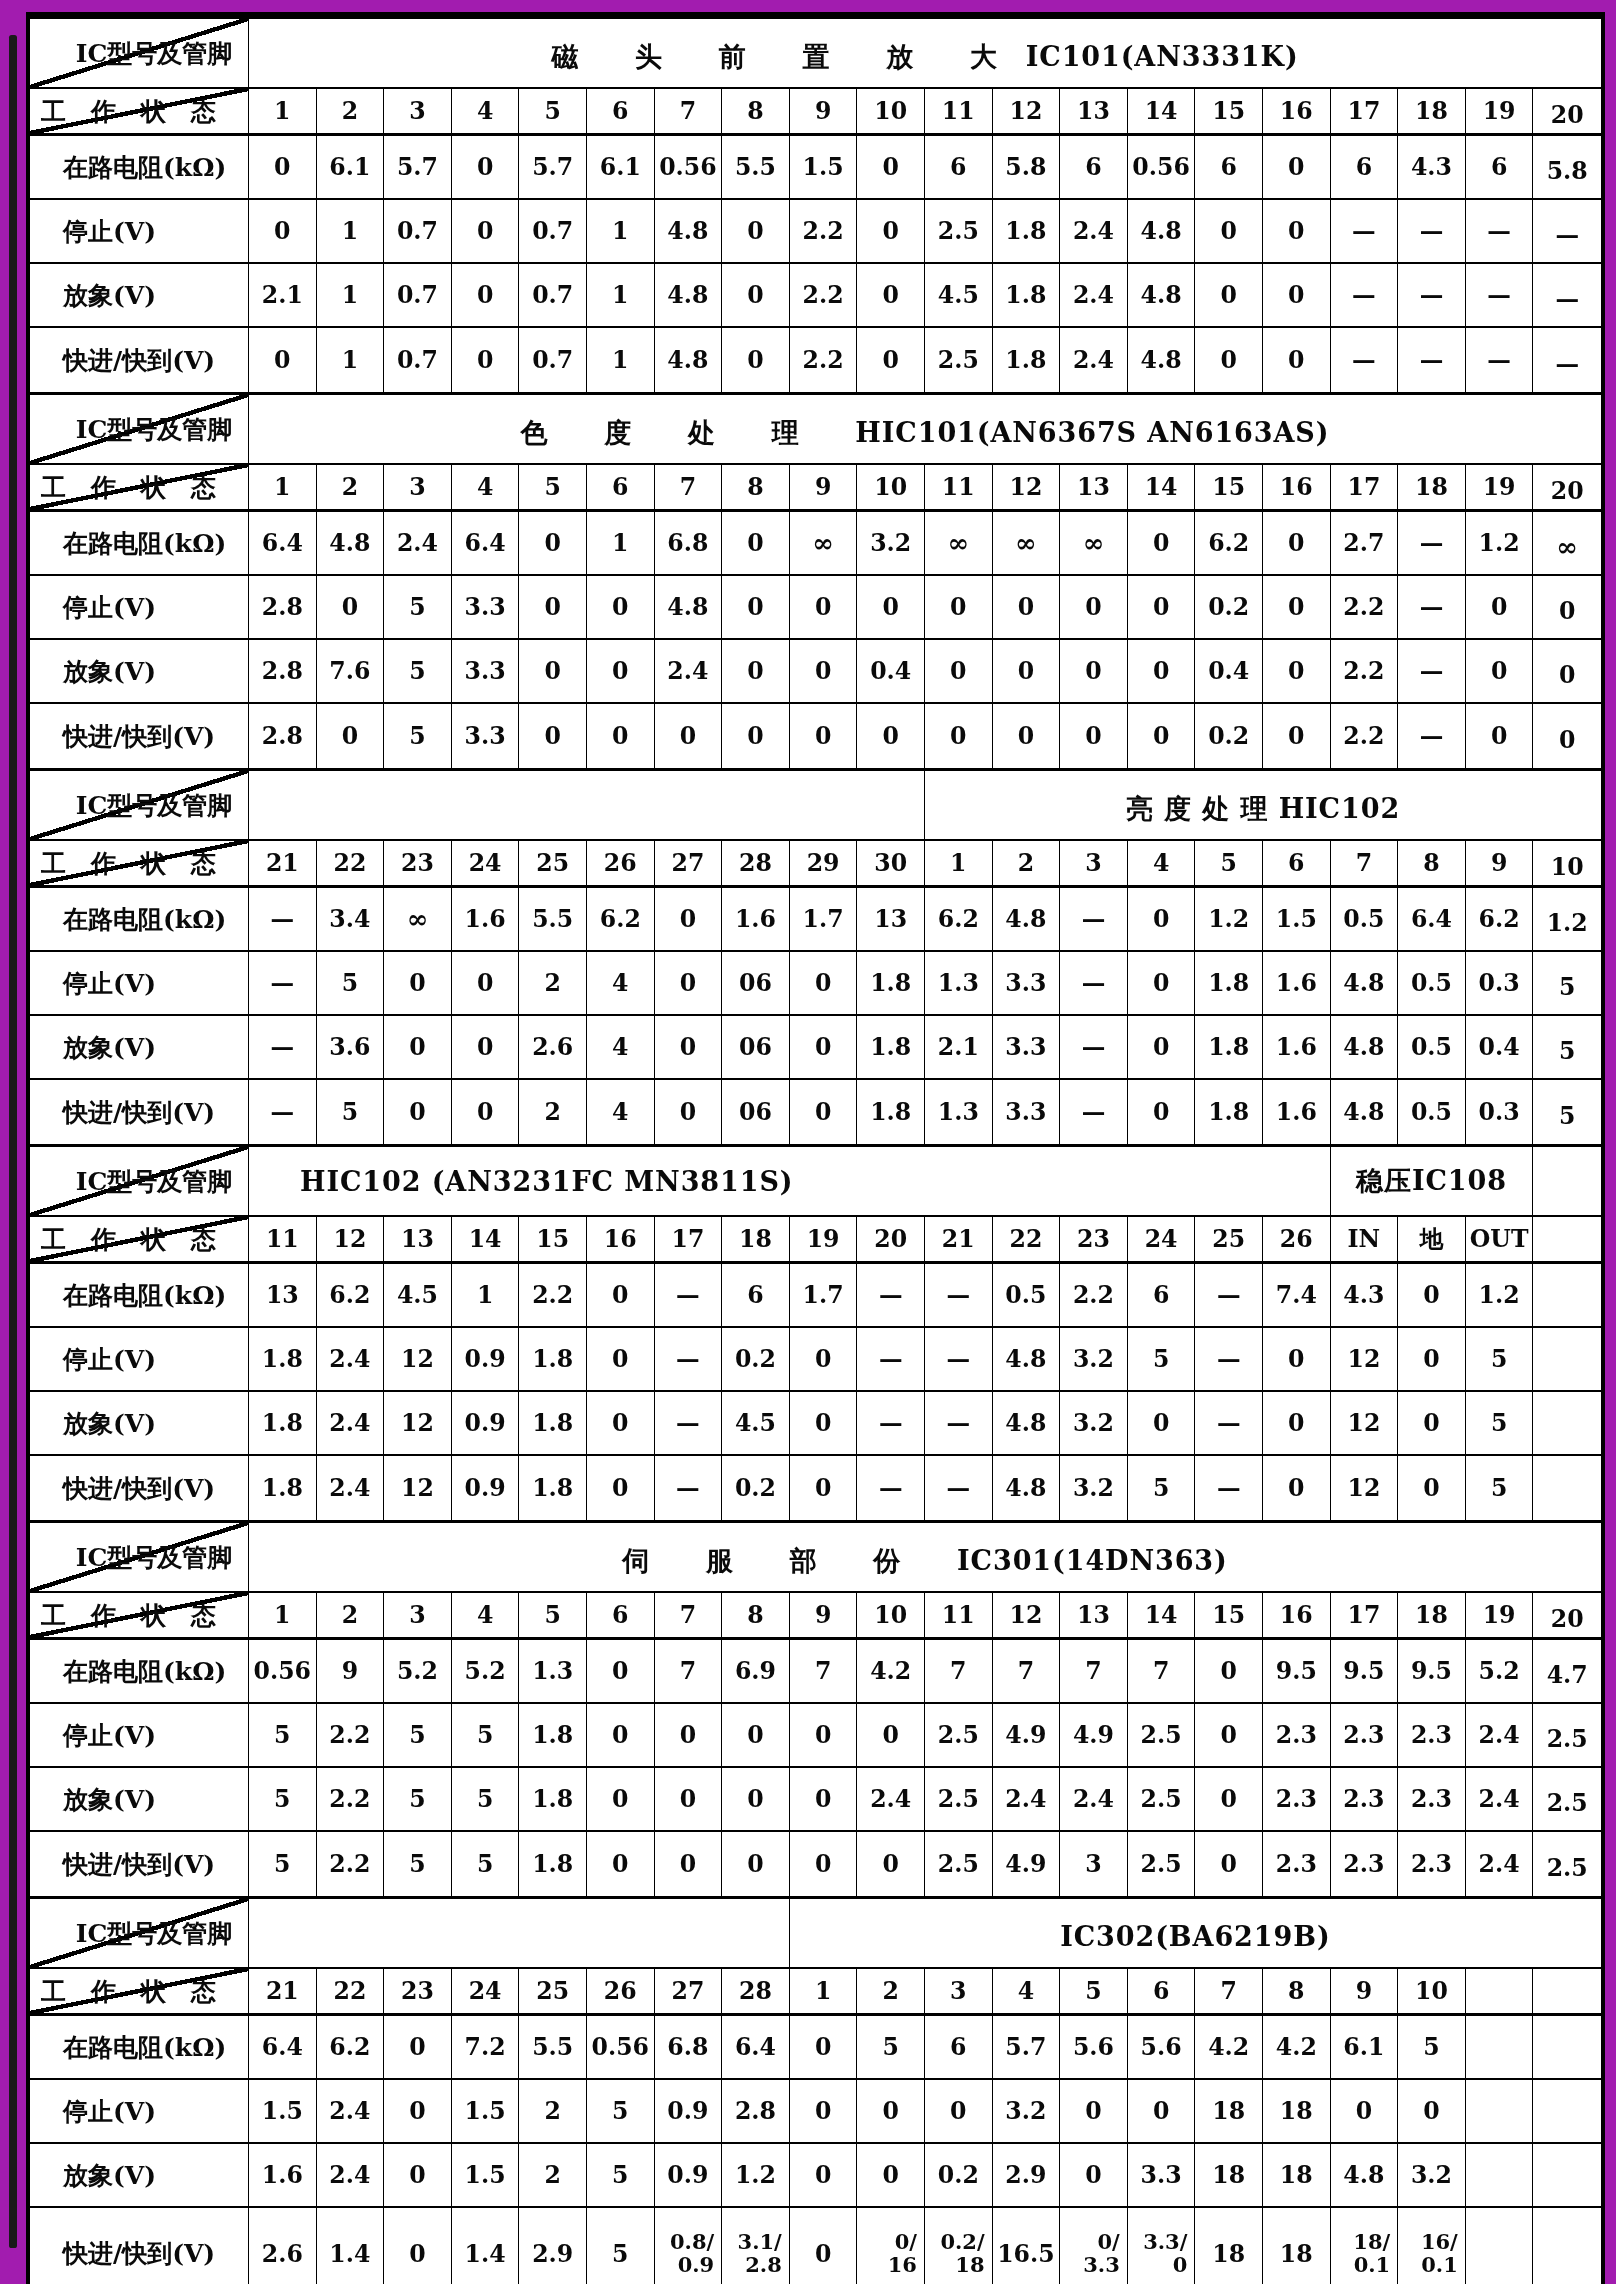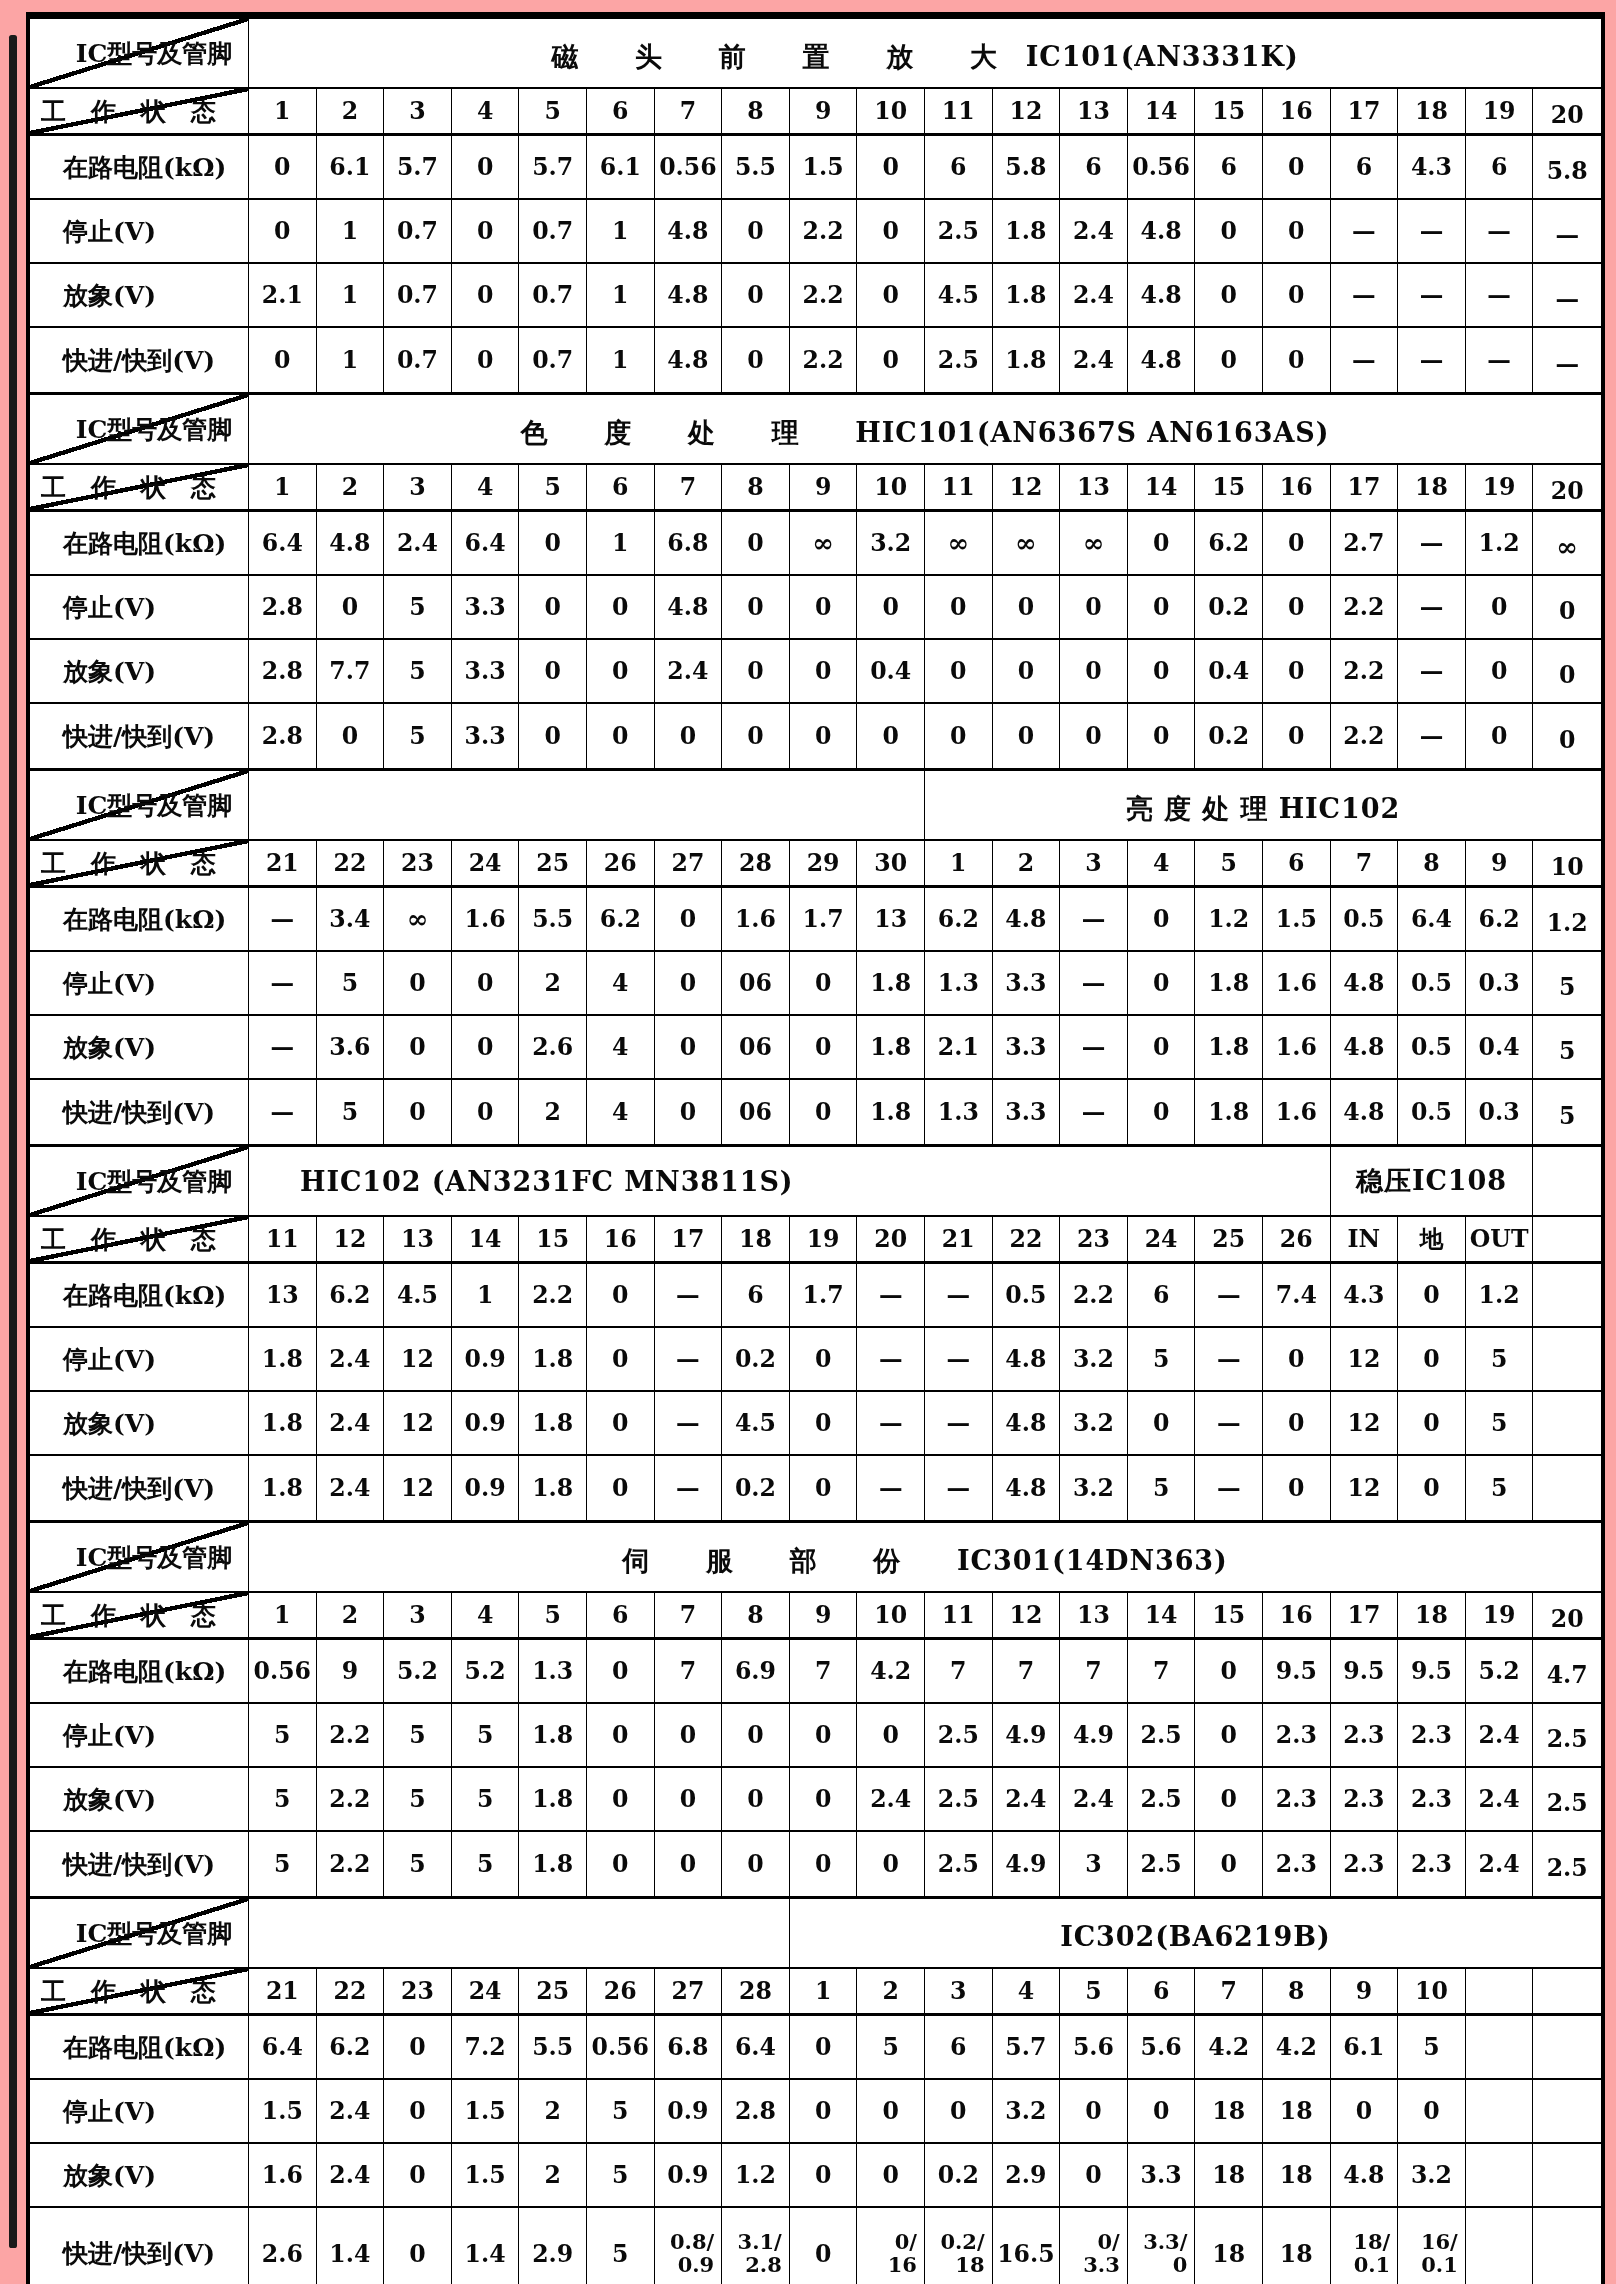--- a/index.html
+++ b/index.html
@@ -1,19 +1,19 @@
 <!DOCTYPE html>
 <html style="font-size:14px"><head>
 <meta charset="utf-8">
 <style>
   html,body { margin:0; padding:0; background:#e8e8e4; }
   .sheet {
     position:relative;
     width:1617px; height:2284px;
-    background:#fca5a5;
+    background:#a21caf;
     font-family:"DejaVu Serif","Liberation Serif",serif;
     color:#0a0a0a;
     overflow:hidden;
   }
   .scan-edge {
     position:absolute; left:8.7px; top:35px; width:7.9px; height:2213px;
     background:#1a1a1a; border-radius:2.6px;
   }
   .tables {
     position:absolute; left:26px; top:12.2px; width:1571px;
@@ -230,21 +230,21 @@
         <div class="c val">0</div>
         <div class="c val">0</div>
         <div class="c val">0.2</div>
         <div class="c val">0</div>
         <div class="c val">2.2</div>
         <div class="c val">—</div>
         <div class="c val">0</div>
         <div class="c val lastcol">0</div>
         <div class="c rowlabel">放象(V)</div>
         <div class="c val">2.8</div>
-        <div class="c val">7.7</div>
+        <div class="c val">7.6</div>
         <div class="c val">5</div>
         <div class="c val">3.3</div>
         <div class="c val">0</div>
         <div class="c val">0</div>
         <div class="c val">2.4</div>
         <div class="c val">0</div>
         <div class="c val">0</div>
         <div class="c val">0.4</div>
         <div class="c val">0</div>
         <div class="c val">0</div>

